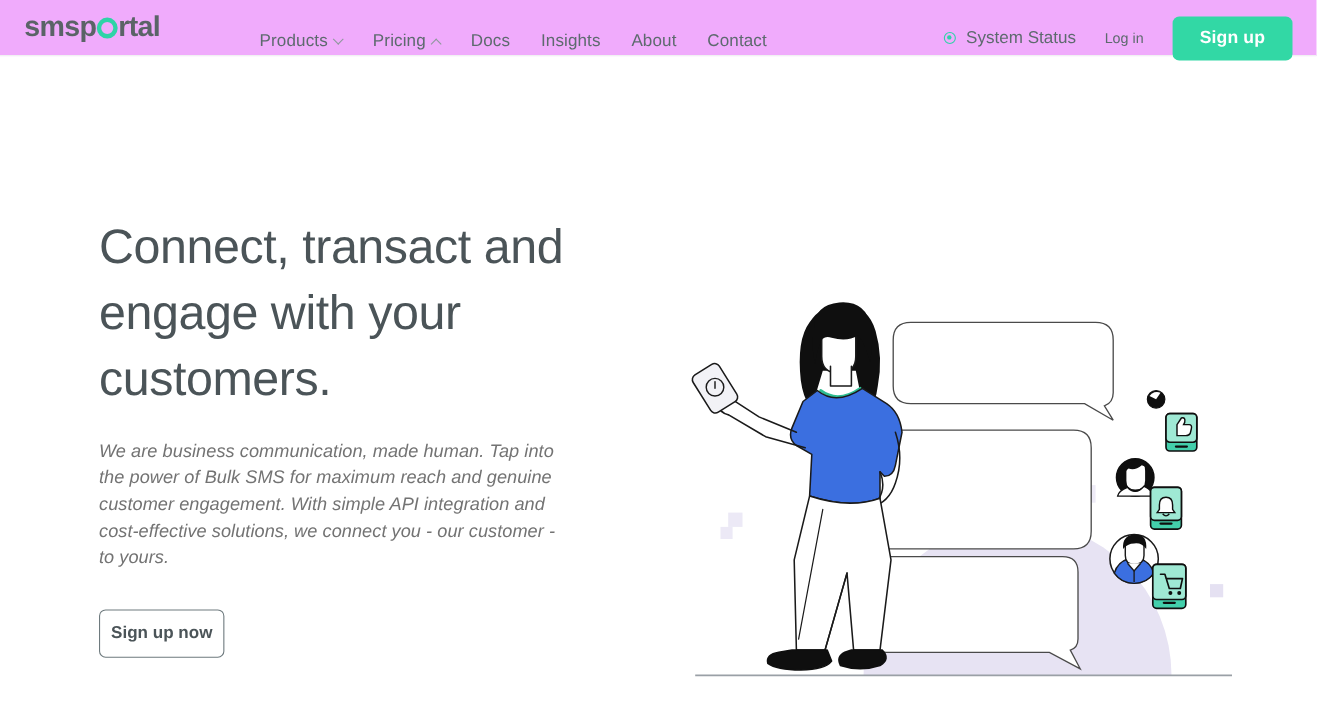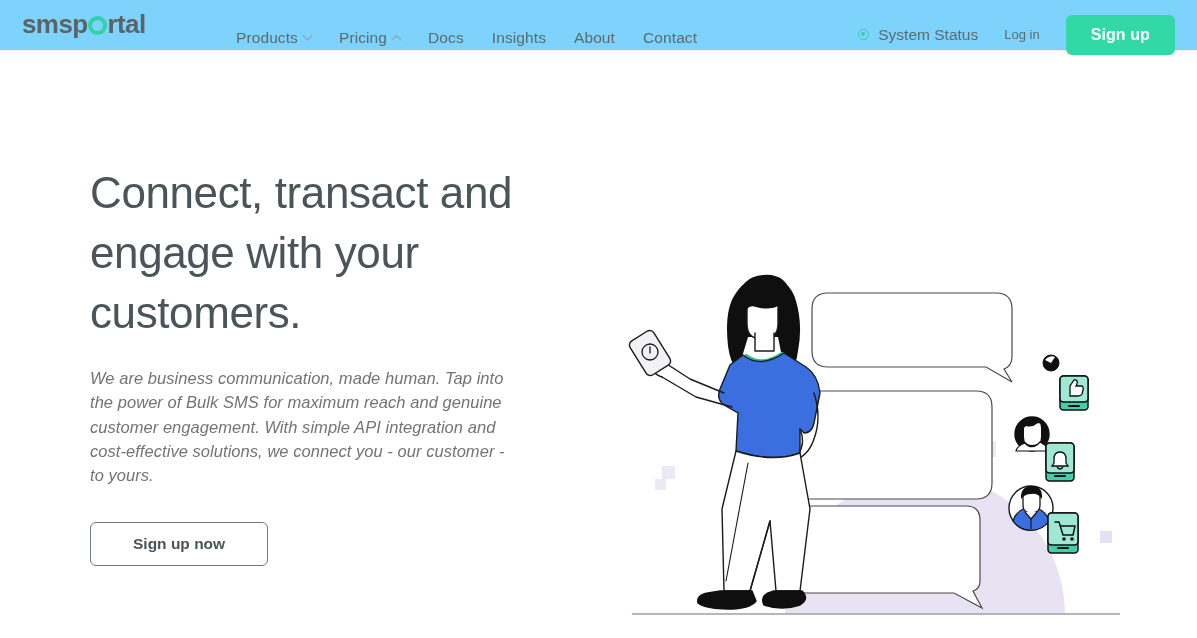--- a/index.html
+++ b/index.html
@@ -11,21 +11,21 @@
     font-family: "Liberation Sans", sans-serif;
     -webkit-font-smoothing: antialiased;
   }
 
   
   .header {
     position: relative;
     height: 51px;
     width: 100%;
     border-bottom: 1px solid #f0f1f2;
-    background: #7dd3fc;
+    background: #f0abfc;
   }
 
   .logo {
     position: absolute;
     left: 22px;
     top: 11px;
     font-size: 26px;
     font-weight: 700;
     letter-spacing: -0.6px;
     color: #5a6367;
@@ -142,21 +142,21 @@
   
   .hero {
     position: relative;
     width: 100%;
     height: 587px;
   }
 
   .hero-copy {
     position: absolute;
     left: 90px;
-    top: 112px;
+    top: 144px;
     width: 470px;
   }
   .hero-title {
     font-size: 44px;
     line-height: 60px;
     font-weight: 400;
     color: #4b5458;
     letter-spacing: -0.4px;
   }
   .hero-sub {
@@ -187,21 +187,21 @@
     font-family: inherit;
     white-space: nowrap;
   }
   .btn-outline-gray {
     background: #ffffff;
     color: #4b5458;
     border: 1.3px solid #6e7a7e;
     border-radius: 6px;
     font-size: 15.5px;
     font-weight: 700;
-    padding: 0 42px;
+    padding: 0 10px;
     height: 44px;
     line-height: 42px;
     cursor: pointer;
     font-family: inherit;
     white-space: nowrap;
   }
 
   
   .hero-art {
     position: absolute;

